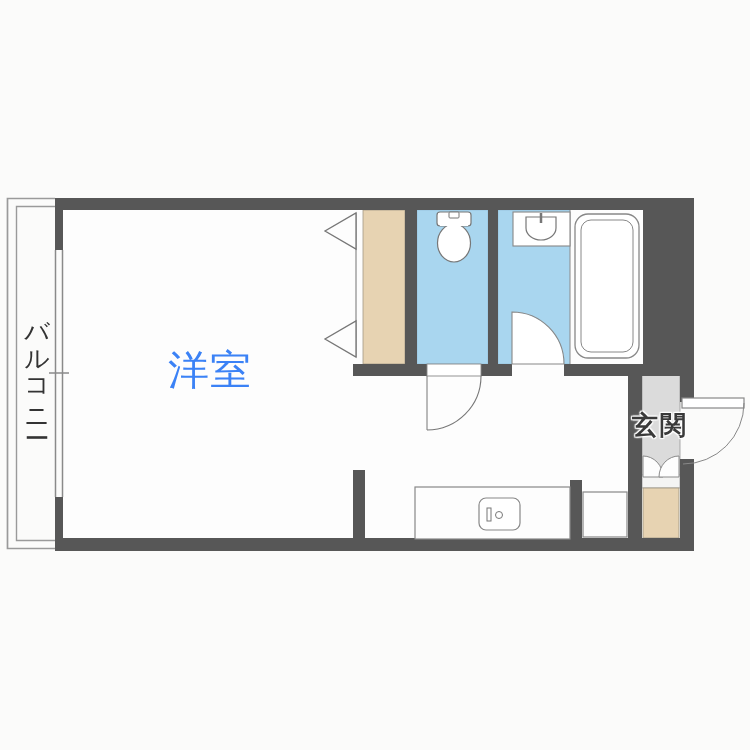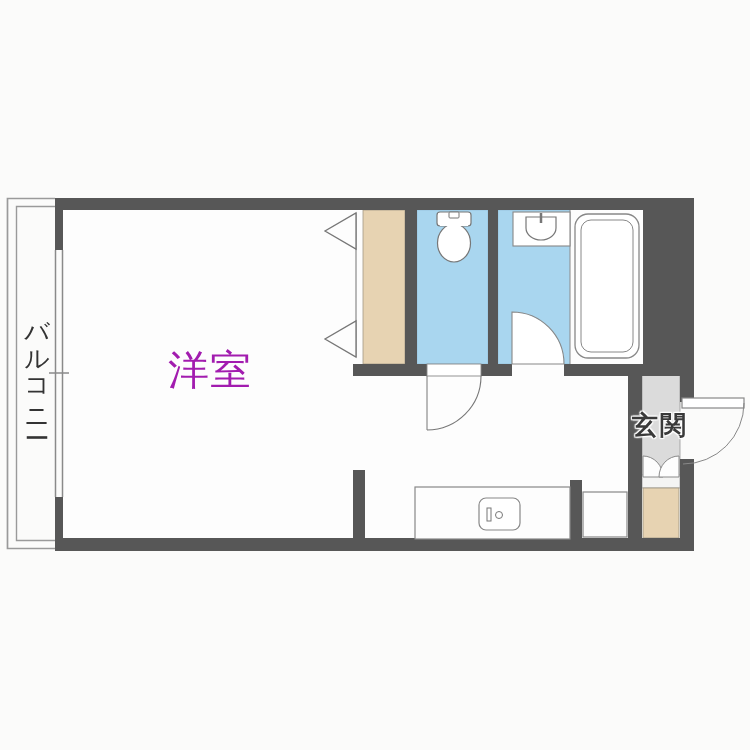--- a/index.html
+++ b/index.html
@@ -8,21 +8,21 @@
     background:#fbfbfa;
     font-family:"Liberation Sans","DejaVu Sans",sans-serif;
     position:relative;overflow:hidden;
   }
   .stage{position:absolute;inset:0;width:750px;height:750px;}
   .stage svg{position:absolute;left:0;top:0;}
   .label{position:absolute;color:#3e3e3e;user-select:none;white-space:nowrap;}
   .label-main{
     left:210px;top:371px;transform:translate(-50%,-50%);
     font-size:41px;line-height:1.07;font-weight:500;
-    text-align:center;letter-spacing:1px;color:#a21caf;
+    text-align:center;letter-spacing:1px;color:#3b82f6;
   }
   .label-balcony{
     left:38px;top:303px;transform:translateX(-50%);
     writing-mode:vertical-rl;text-orientation:mixed;
     font-size:25px;font-weight:500;letter-spacing:2px;color:#333;
   }
   .label-entrance{
     left:660px;top:425px;transform:translate(-50%,-50%);
     font-size:26px;font-weight:700;letter-spacing:2px;color:#3a3a3a;
     text-shadow:0 0 2px #fff,0 0 3px #fff,-1px -1px 1px #fff,1px 1px 1px #fff,1px -1px 1px #fff,-1px 1px 1px #fff;

